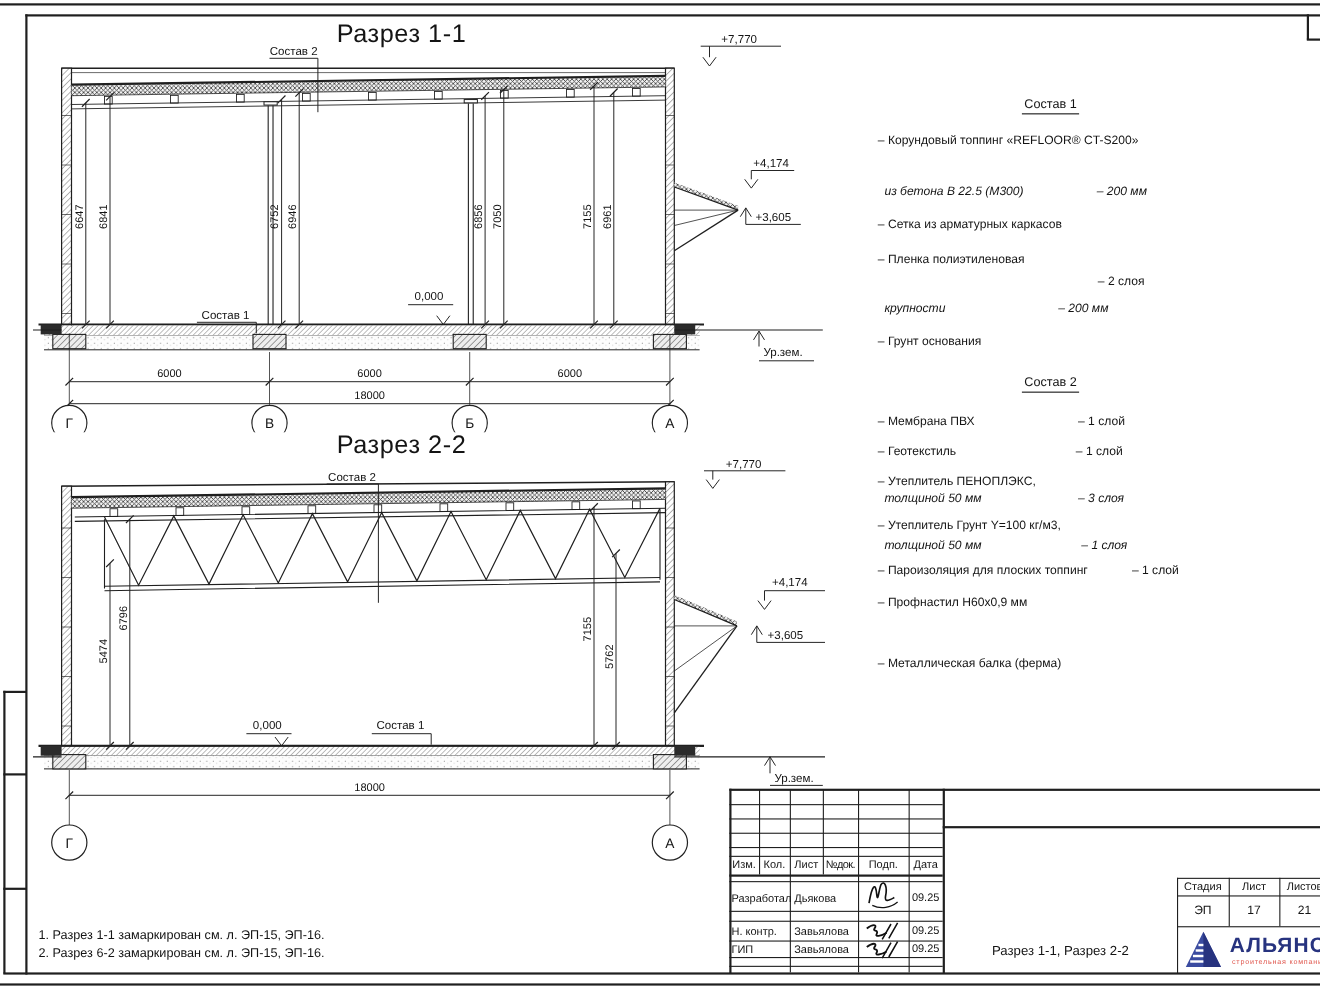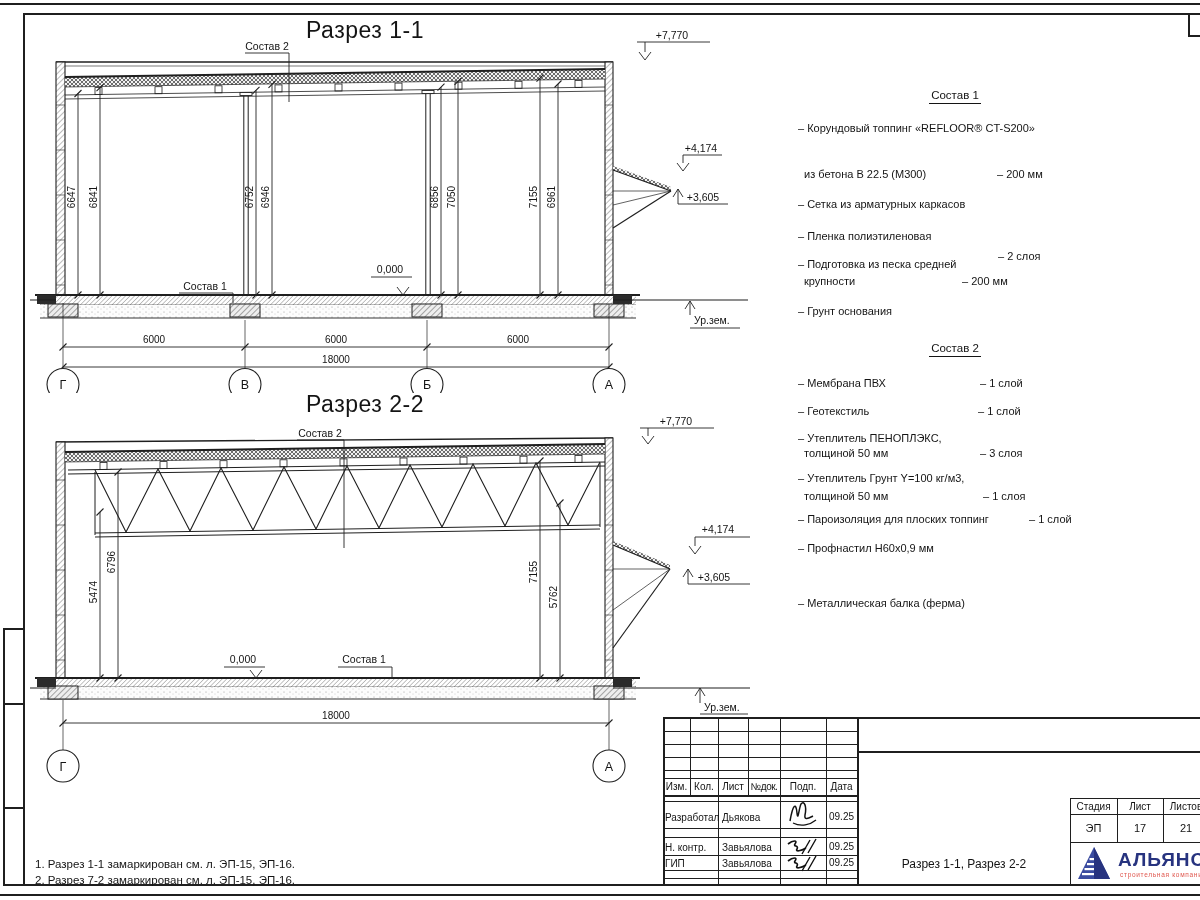--- a/index.html
+++ b/index.html
@@ -10,26 +10,26 @@
   svg text{font-family:"Liberation Sans",sans-serif;fill:#141414;}
   .t10{font-size:10px;}
   .t105{font-size:10.5px;}
   .t125{font-size:12.5px;}
   .ttl{font-size:23px;letter-spacing:0.5px;}
   
   .comp{position:absolute;width:330px;font-size:11px;}
   .comp-title{position:absolute;left:0;width:330px;text-align:center;font-size:11.5px;}
   .comp-title span{border-bottom:1px solid #141414;padding:0 2px 2px 2px;}
   .ci{position:absolute;left:8px;right:0;height:14px;white-space:nowrap;}
-  .ci2{padding-left:6px;}
+  .ci2{padding-left:6px;font-style:italic;}
   .cv{position:absolute;top:0;white-space:nowrap;}
   
   .tbt{position:absolute;font-size:10px;line-height:14px;text-align:center;white-space:nowrap;}
   .tbl{position:absolute;font-size:10px;line-height:15px;white-space:nowrap;}
-  .notes{position:absolute;font-size:11.5px;line-height:16px;white-space:nowrap;margin-top:13px;}
+  .notes{position:absolute;font-size:11.5px;line-height:16px;white-space:nowrap;}
   .logo-name{position:absolute;font-size:19px;font-weight:bold;letter-spacing:1px;color:#27337f;white-space:nowrap;}
   .logo-sub{position:absolute;font-size:6.5px;letter-spacing:0.7px;color:#e0574e;white-space:nowrap;}
 </style>
 </head>
 <body>
 
 <div id="sheet">
 
   <div class="line" style="left:0;top:3px;width:1200px;height:2px;"></div>
   <div class="line" style="left:0;top:894px;width:1200px;height:2px;"></div>
@@ -303,21 +303,20 @@
   </svg>
 
   <div class="comp" style="left:790px;top:86px;height:245px;">
     <div class="comp-title" style="top:3px;"><span>Состав 1</span></div>
     <div class="ci" style="top:36px;"><span>– Корундовый топпинг «REFLOOR® CT-S200»</span></div>
     <div class="ci ci2" style="top:82px;"><span>из бетона В 22.5 (М300)</span>
       <span class="cv" style="left:199px;">– 200 мм</span></div>
     <div class="ci" style="top:112px;"><span>– Сетка из арматурных каркасов</span></div>
     <div class="ci" style="top:144px;"><span>– Пленка полиэтиленовая</span>
       <span class="cv" style="left:200px;margin-top:20px;">– 2 слоя</span></div>
-    <div class="ci" style="top:172px;"><span>– Подготовка из песка средней</span></div>
     <div class="ci ci2" style="top:189px;"><span>крупности</span>
       <span class="cv" style="left:164px;">– 200 мм</span></div>
     <div class="ci" style="top:219px;"><span>– Грунт основания</span></div>
   </div>
 
   <div class="comp" style="left:790px;top:337px;height:280px;">
     <div class="comp-title" style="top:5px;"><span>Состав 2</span></div>
     <div class="ci" style="top:40px;"><span>– Мембрана ПВХ</span>
       <span class="cv" style="left:182px;">– 1 слой</span></div>
     <div class="ci" style="top:68px;"><span>– Геотекстиль</span>
@@ -329,21 +328,21 @@
     <div class="ci ci2" style="top:153px;"><span>толщиной 50 мм</span>
       <span class="cv" style="left:185px;">– 1 слоя</span></div>
     <div class="ci" style="top:176px;"><span>– Пароизоляция для плоских топпинг</span>
       <span class="cv" style="left:231px;">– 1 слой</span></div>
     <div class="ci" style="top:205px;"><span>– Профнастил Н60х0,9 мм</span></div>
     <div class="ci" style="top:260px;"><span>– Металлическая балка (ферма)</span></div>
   </div>
 
   <div class="notes" style="left:35px;top:843px;">
     <div>1. Разрез 1-1 замаркирован см. л. ЭП-15, ЭП-16.</div>
-    <div>2. Разрез 7-2 замаркирован см. л. ЭП-15, ЭП-16.</div>
+    <div>2. Разрез 6-2 замаркирован см. л. ЭП-15, ЭП-16.</div>
   </div>
 
   <div class="abs" style="left:0;top:0;width:1200px;height:900px;pointer-events:none;">
 
     <div class="line" style="left:663px;top:717px;width:537px;height:2px;"></div>
     <div class="line" style="left:663px;top:731px;width:194px;height:1px;"></div>
     <div class="line" style="left:663px;top:744px;width:194px;height:1px;"></div>
     <div class="line" style="left:663px;top:757px;width:194px;height:1px;"></div>
     <div class="line" style="left:663px;top:770px;width:194px;height:1px;"></div>
     <div class="line" style="left:663px;top:778px;width:194px;height:1px;"></div>

